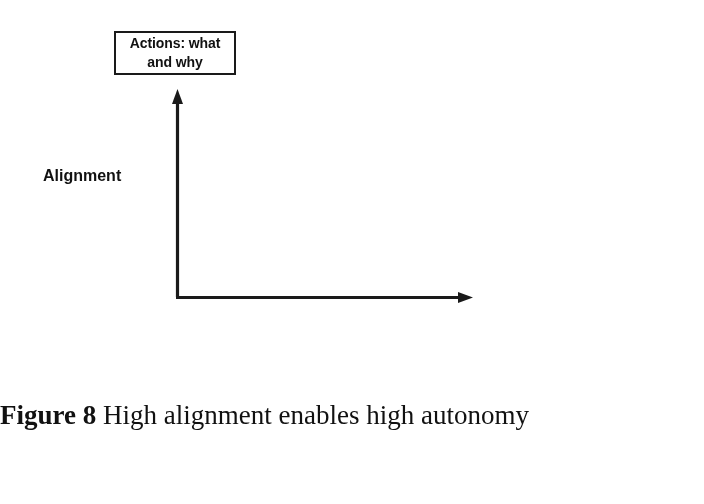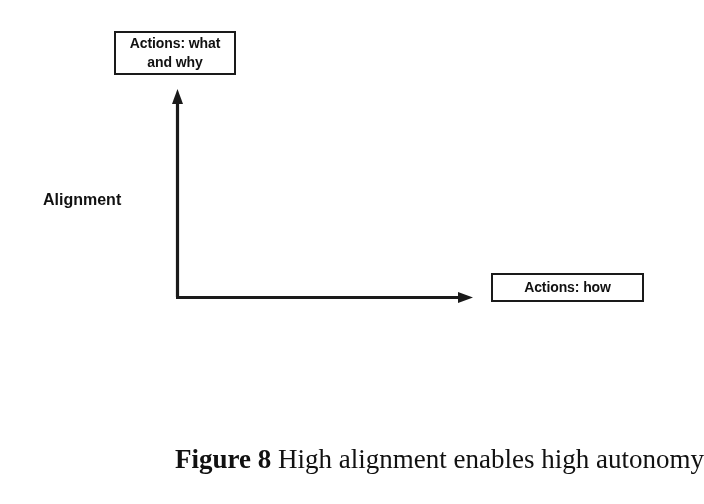--- a/index.html
+++ b/index.html
@@ -56,21 +56,21 @@
     position: absolute;
     color: #111111;
     font-family: "Liberation Sans", sans-serif;
     font-weight: bold;
     font-size: 16px;
     letter-spacing: 0px;
     white-space: nowrap;
   }
   #alignment-label {
     left: 43px;
-    top: 191px;
+    top: 167px;
   }
   #autonomy-label {
     left: 272px;
     top: 328px;
   }
 
   
   #axes-svg {
     position: absolute;
     left: 0;
@@ -79,26 +79,25 @@
     height: 504px;
     pointer-events: none;
   }
 
   
   #caption {
     position: absolute;
     left: 0;
     top: 396px;
     width: 704px;
-    text-align: right;
+    text-align: left;
     color: #111111;
     font-family: "Liberation Serif", serif;
     font-size: 27px;
     line-height: 1.42;
-    margin-top: 44px;
   }
   #caption .caption-strong {
     font-weight: bold;
   }
 </style>
 </head>
 <body>
 
 <div id="page">
 
@@ -110,21 +109,18 @@
 
     <line x1="176" y1="297.5" x2="463" y2="297.5" stroke="#1a1a1a" stroke-width="3.2" stroke-linecap="butt"></line>
 
     <polygon points="473,297.5 458,292.0 458,303.0" fill="#1a1a1a"></polygon>
   </svg>
 
   <div id="intent-box" class="node-box">
     <span><span>Actions:</span><span class="emph"> <span>what and why</span></span></span>
   </div>
 
-  <div id="actions-box" class="node-box">
-    <span><span>Actions:</span><span class="emph"> <span>how</span></span></span>
-  </div>
 
   <div id="alignment-label" class="axis-label">Alignment</div>
 
   <div id="caption"><span class="caption-strong">Figure 8</span><span> High alignment enables high autonomy</span></div>
 
 </div>
 
 </body></html>

